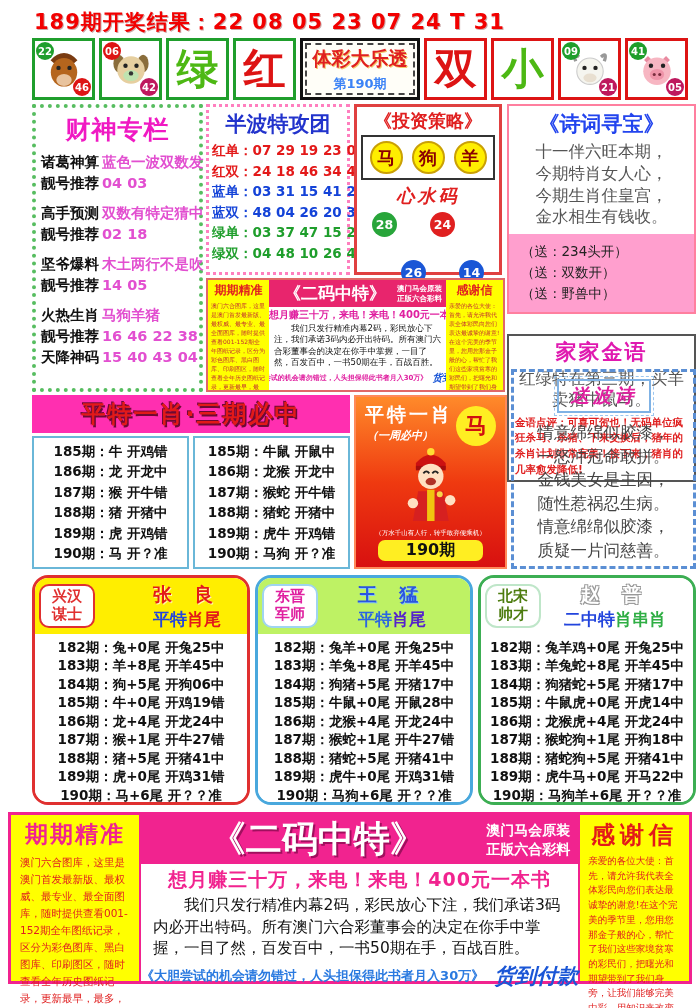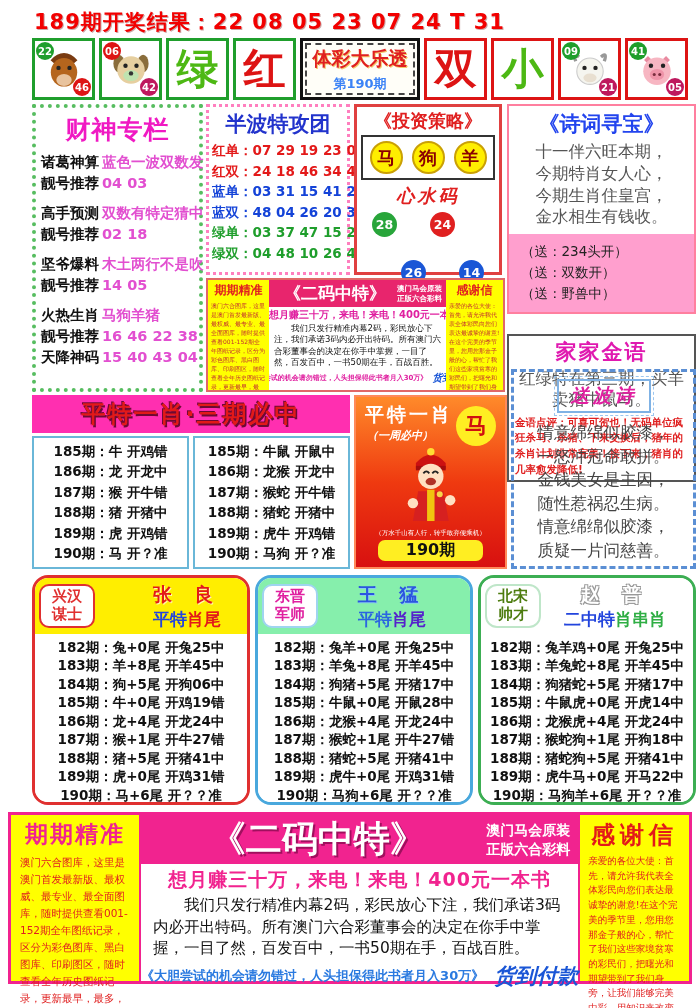--- a/index.html
+++ b/index.html
@@ -100,21 +100,21 @@
   .sb-frame { display:inline-block; border:2px solid #7fb2e5; outline:1px dashed #9cc6ef; outline-offset:2px;
               padding:2px 12px; margin-top:3px; }
   .sb-title { color:#e020a0; font-size:19px; font-weight:bold; font-style:italic; letter-spacing:3px; white-space:nowrap; }
   .sb-lines { color:#444; font-size:16.5px; line-height:1.42; margin-top:8px; }
 
   
   .tips { display:flex; gap:5px; margin:6px 0 0 32px; width:664px; height:230px; }
   .tcol { flex:1; border:3px solid; border-radius:16px; overflow:hidden; display:flex; flex-direction:column; background:#fff; }
   .tcol1 { border-color:#e03030; } .tcol2 { border-color:#49a8dd; } .tcol3 { border-color:#3cae53; }
   .thead { display:flex; align-items:center; padding:4px; height:56px; }
-  .tcol1 .thead { background:#ffee00;gap:36px; } .tcol2 .thead { background:#86efac; } .tcol3 .thead { background:#fff; }
+  .tcol1 .thead { background:#ffee00;gap:36px; } .tcol2 .thead { background:#bef264; } .tcol3 .thead { background:#fff; }
   .tbadge { width:56px; background:#fff; border:2px solid; border-radius:10px; text-align:center;
             font-size:15px; font-weight:bold; line-height:1.18; padding:2px 0; }
   .tcol1 .tbadge { color:#e03030; border-color:#e03030; }
   .tcol2 .tbadge { color:#e020a0; border-color:#9fd4f0; }
   .tcol3 .tbadge { color:#4d7c0f; border-color:#bfe6c9;border-radius:12px; }
   .thead-main { flex:1; text-align:center; }
   .tname { font-size:19px; font-weight:bold; letter-spacing:8px; white-space:nowrap; }
   .tcol1 .tname { color:#e31919; text-shadow:1px 1px 0 #fff8b0; }
   .tcol2 .tname { color:#2b55e0; text-shadow:1px 1px 0 #8ce; }
   .tcol3 .tname { color:#fff; text-shadow:1px 1px 0 #999, -1px -1px 0 #999, 1px -1px 0 #999, -1px 1px 0 #999; }

